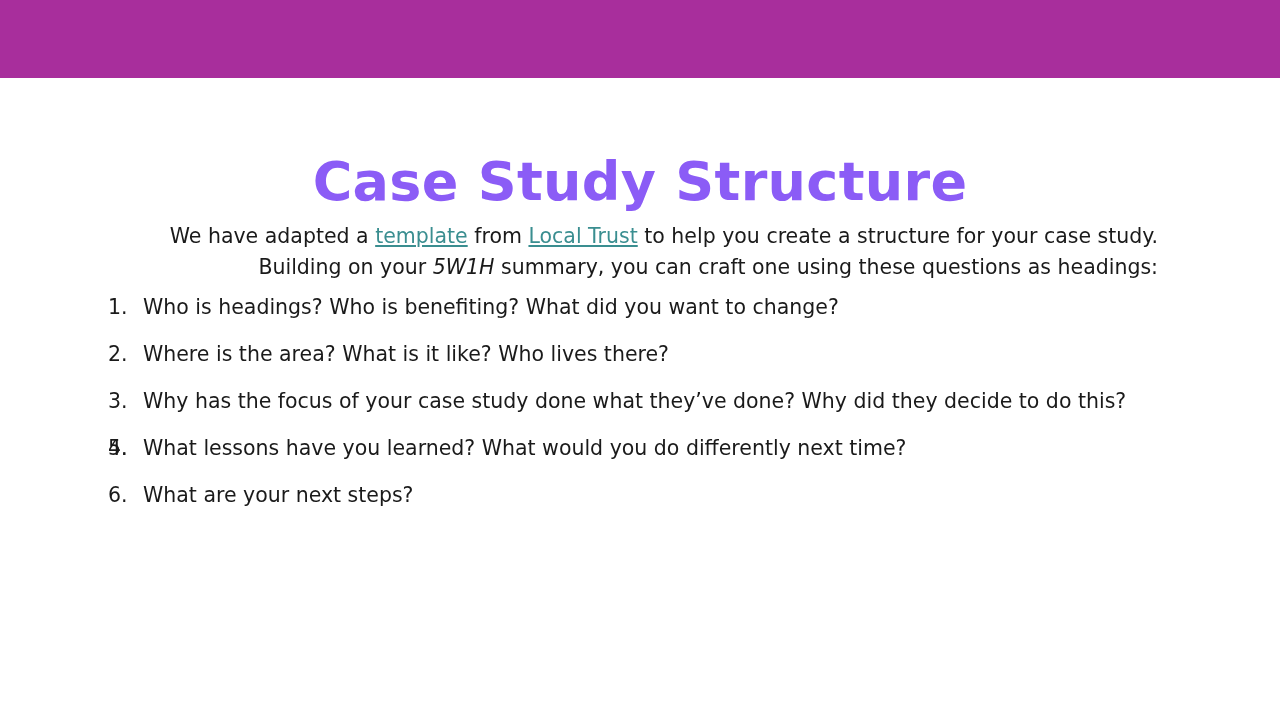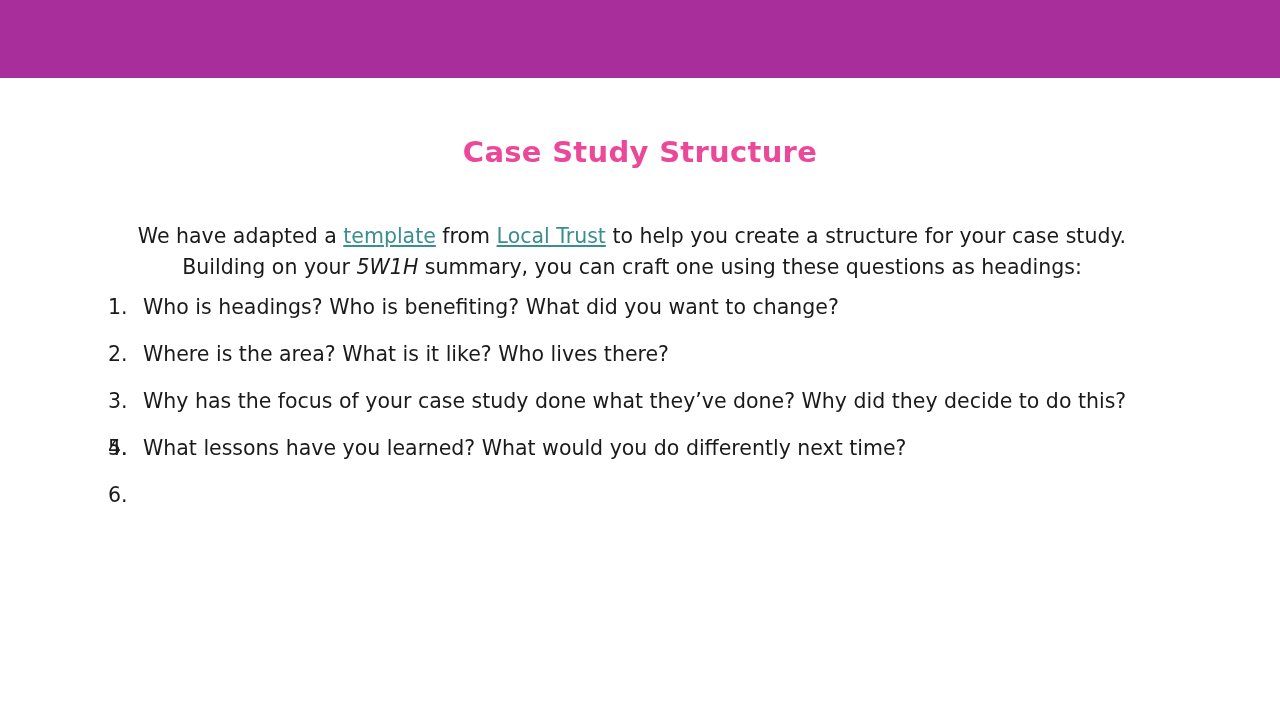--- a/index.html
+++ b/index.html
@@ -27,37 +27,37 @@
     height: 78px;
     background: #a82e9c;
   }
   .slide-title {
     position: absolute;
     top: 118px;
     left: 0;
     width: 1280px;
     text-align: center;
     font-family: "DejaVu Sans", sans-serif;
-    font-size: 29px;
+    font-size: 54px;
     font-weight: bold;
-    color: #ec4899;
+    color: #8b5cf6;
     letter-spacing: 0.3px;
     line-height: 1.05;
   }
   .body-block {
     position: absolute;
     top: 221px;
     left: 105px;
     width: 1053px;
   }
   .intro {
     font-size: 20.5px;
     line-height: 31px;
     color: #1a1a1a;
-    text-align: center;
+    text-align: right;
     margin: 0 0 9px 1px;
   }
   .intro .ital {
     font-style: italic;
   }
   a.link {
     color: #3a8e90;
     text-decoration: underline;
     text-underline-offset: 2px;
   }
@@ -124,20 +124,20 @@
       <li class="justify">
         <span class="marker">3.</span><span>Why has the focus of your case study done what they’ve done? Why did they decide to do this?</span>
       </li>
       <li class="justify">
         <span class="marker">4.</span>
       </li>
       <li>
         <span class="marker">5.</span><span>What lessons have you learned? What would you do differently next time?</span>
       </li>
       <li>
-        <span class="marker">6.</span>
+        <span class="marker">6.</span><span>What are your next steps?</span>
       </li>
     </ol>
 
   </div>
 
 
 </div>
 
 </body></html>

